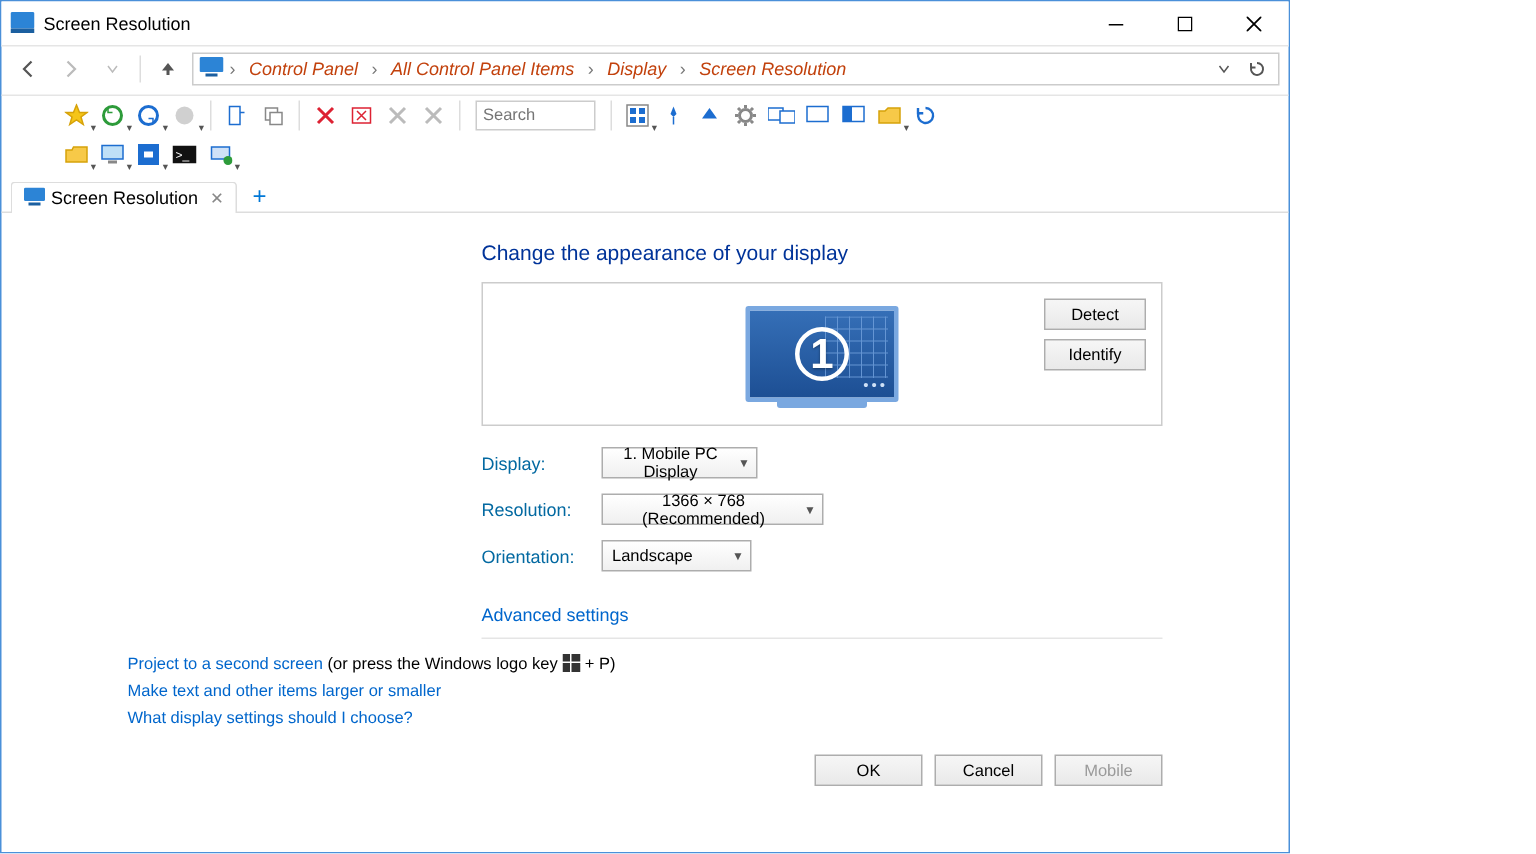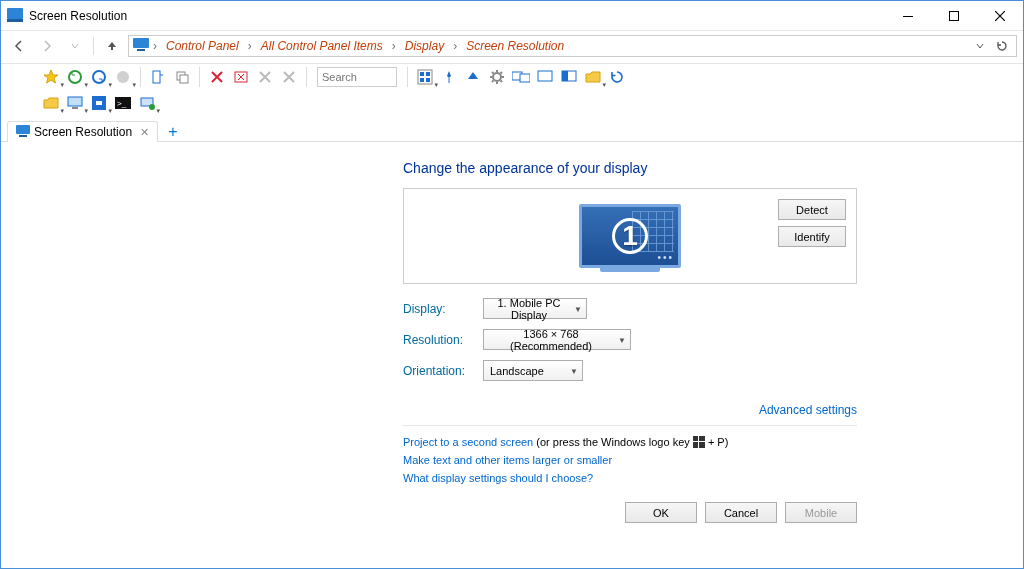--- a/index.html
+++ b/index.html
@@ -4,21 +4,21 @@
 <style>
   * { box-sizing: border-box; }
   html, body {
     margin: 0; padding: 0;
     width: 1024px; height: 569px;
     font-family: "Segoe UI", Tahoma, sans-serif;
     font-size: 12px;
     background: #fff;
     overflow: hidden;
   }
-  .window { width: 1024px; height: 569px; display: flex; flex-direction: column; border: 1px solid #4a90d9; }
+  .window { width: 860px; height: 569px; display: flex; flex-direction: column; border: 1px solid #4a90d9; }
 
   
   .titlebar { height: 30px; display: flex; align-items: center; background: #fff; border-bottom: 1px solid #e5e5e5; }
   .titlebar .app-icon { width: 16px; height: 16px; margin: 0 6px; }
   .titlebar .title { flex: 0 0 auto; color: #000; }
   .titlebar .spacer { flex: 1; }
   .titlebar .win-btn { width: 46px; height: 30px; display: flex; align-items: center; justify-content: center; color: #000; }
 
   
   .navrow { height: 30px; display: flex; align-items: center; padding: 0 6px; gap: 4px; }
@@ -69,24 +69,24 @@
   .monitor .base { position: absolute; bottom: -7px; left: 50%; transform: translateX(-50%); width: 60px; height: 5px; background: #7aa8e0; border-radius: 0 0 2px 2px; }
 
   .form-row { display: flex; align-items: center; margin-bottom: 10px; margin-left: 236px; }
   .form-row .lbl { width: 80px; color: #0369a1; }
   .selectbox { display: inline-flex; align-items: center; border: 1px solid #adadad; background: linear-gradient(#fff,#f0f0f0); height: 21px; padding: 0 18px 0 6px; font-size: 11px; position: relative; text-align: center; }
   .selectbox .sel-chevron { position: absolute; right: 4px; top: 50%; transform: translateY(-50%); font-size: 8px; color: #555; }
   .sel-display { width: 104px; }
   .sel-res { width: 148px; }
   .sel-orient { width: 100px; }
 
-  .advanced-row { text-align: right; margin: 22px 0 8px 236px; width: 454px; }
+  .advanced-row { text-align: left; margin: 22px 0 8px 236px; width: 454px; }
   .link { color: #0066cc; cursor: pointer; }
   .hr { height: 1px; background: #e5e5e5; margin: 6px 0 10px 236px; width: 454px; }
-  .link-lines { margin-left: 236px; }
+  .link-lines { }
   .link-line { margin-bottom: 6px; font-size: 11px; }
   .logo-plus { font-size: 11px; }
 
   .action-row { margin: 18px 0 0 236px; width: 454px; display: flex; justify-content: flex-end; gap: 8px; }
 
   .hr-top { height: 1px; background: #e5e5e5; margin-top: 2px; }
 
   
   svg { display: block; }
 </style>

